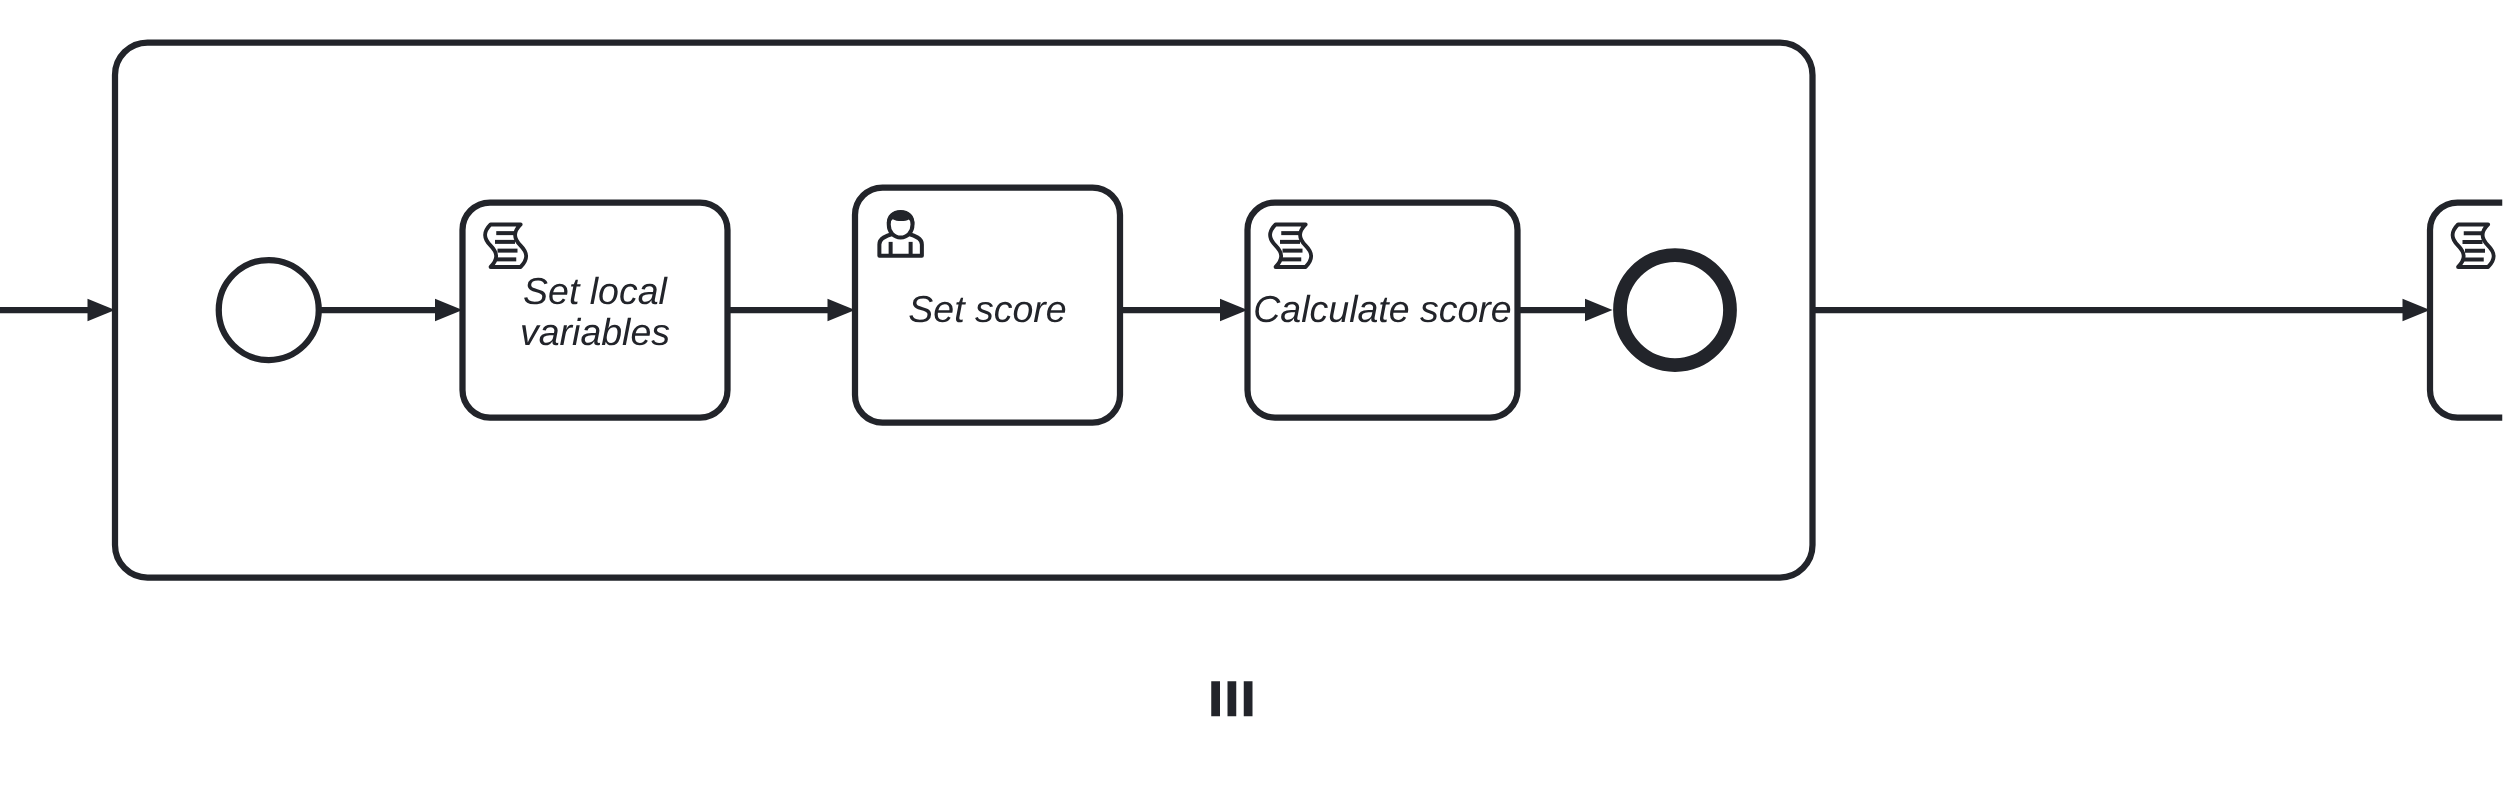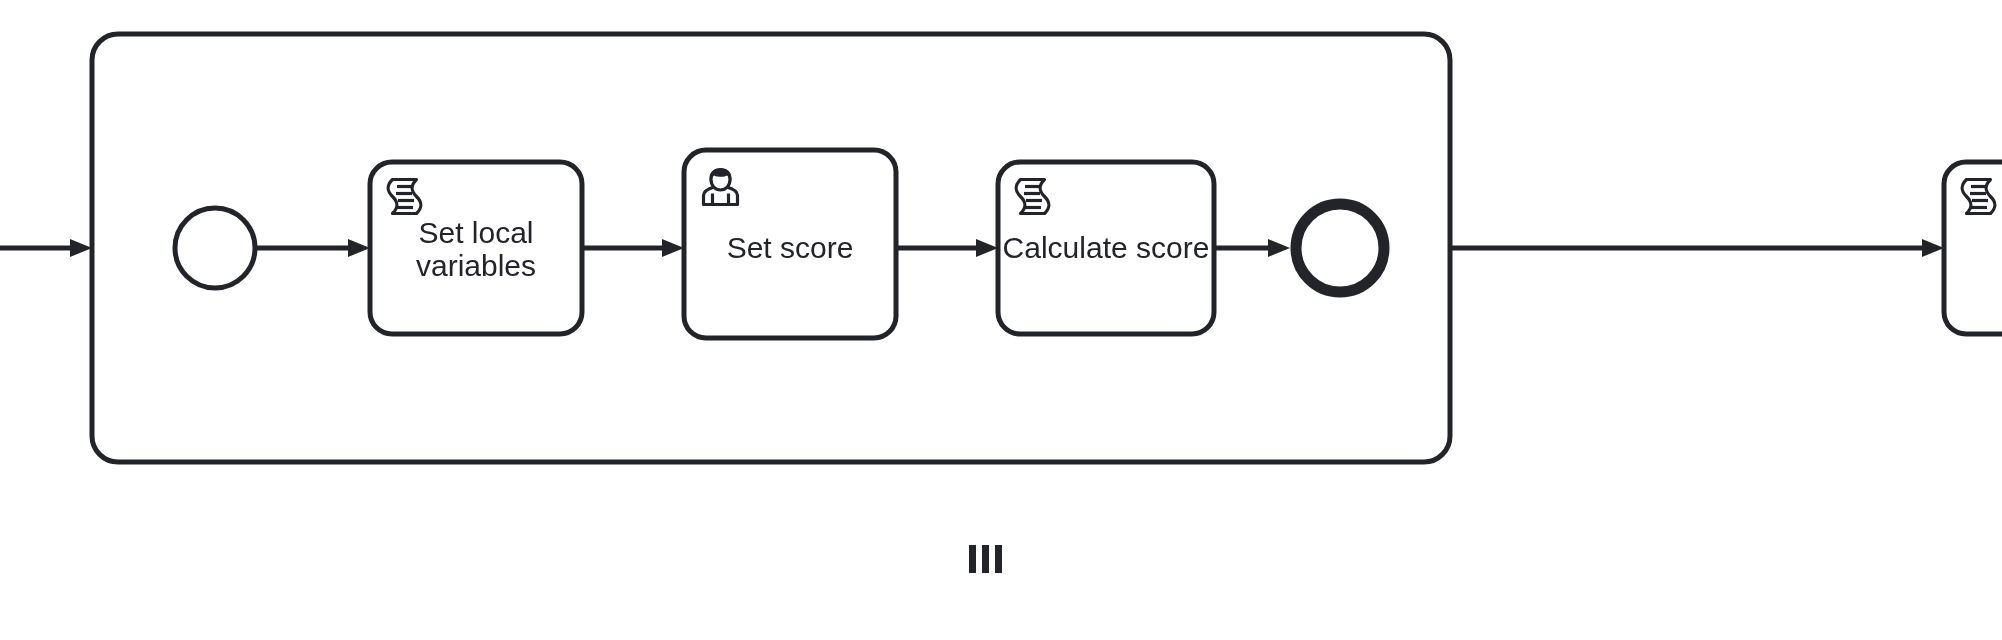--- a/index.html
+++ b/index.html
@@ -11,20 +11,21 @@
     width: 2002px;
     height: 640px;
     overflow: hidden;
     font-family: "Liberation Sans", sans-serif;
   }
   #canvas {
     position: relative;
     width: 2002px;
     height: 640px;
     background: #ffffff;
+    font-style: italic;
   }
   #bpmn-svg {
     position: absolute;
     top: 0;
     left: 0;
     width: 2002px;
     height: 640px;
   }
   .shape-fill {
     fill: #ffffff;

